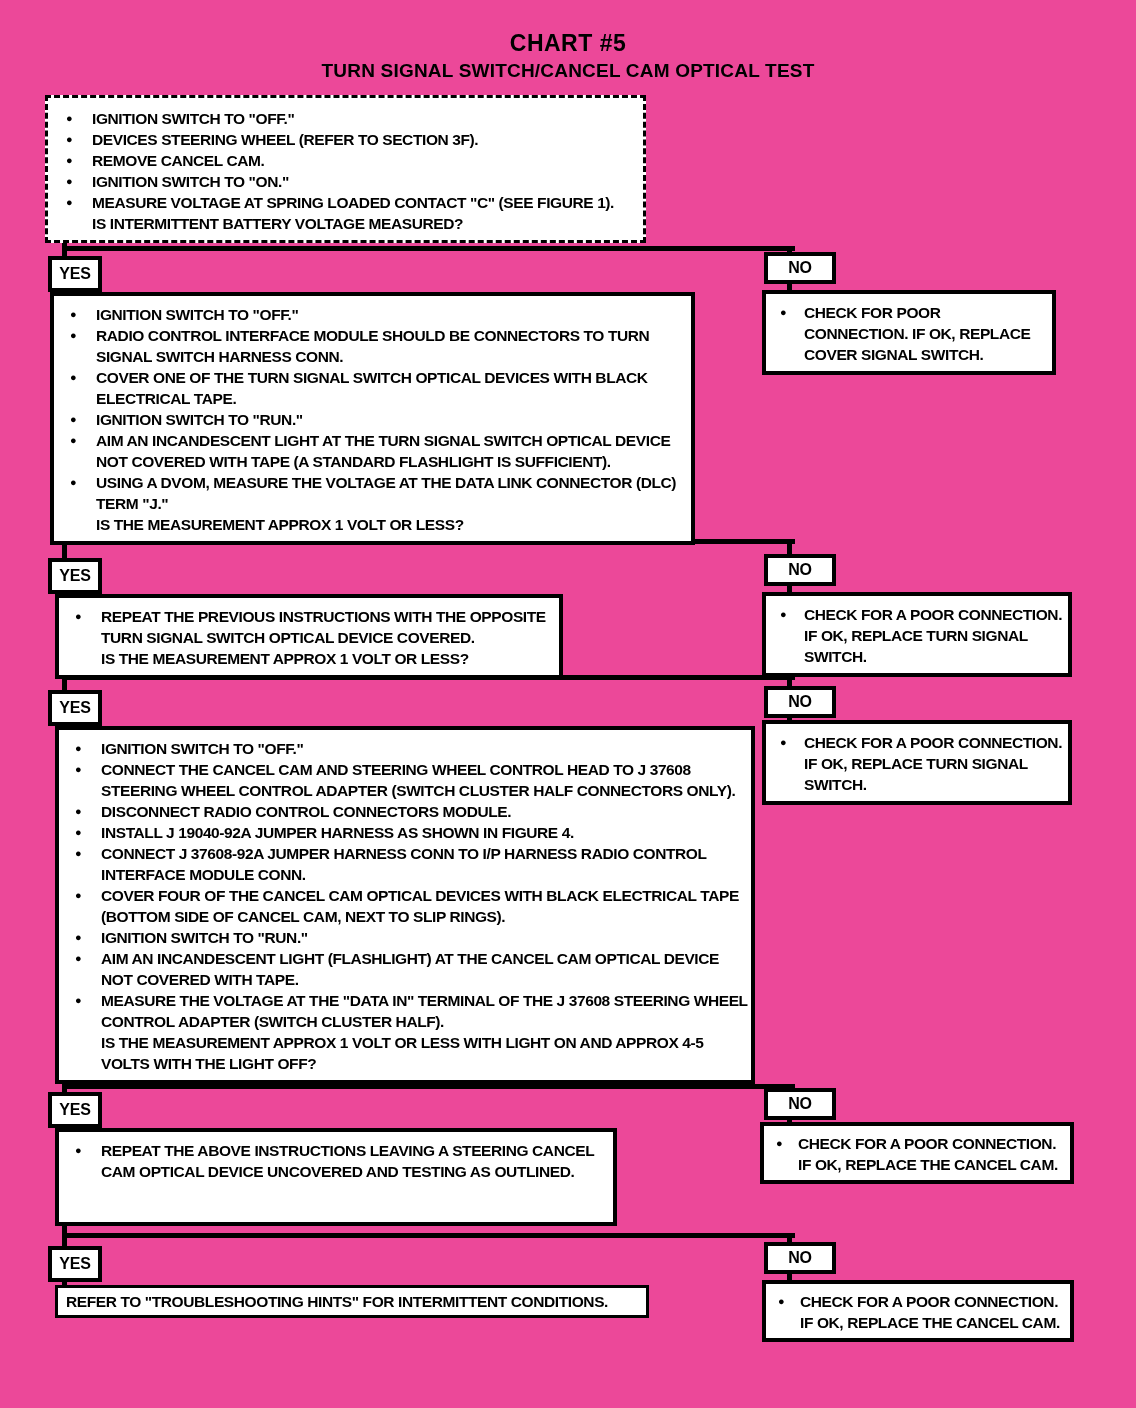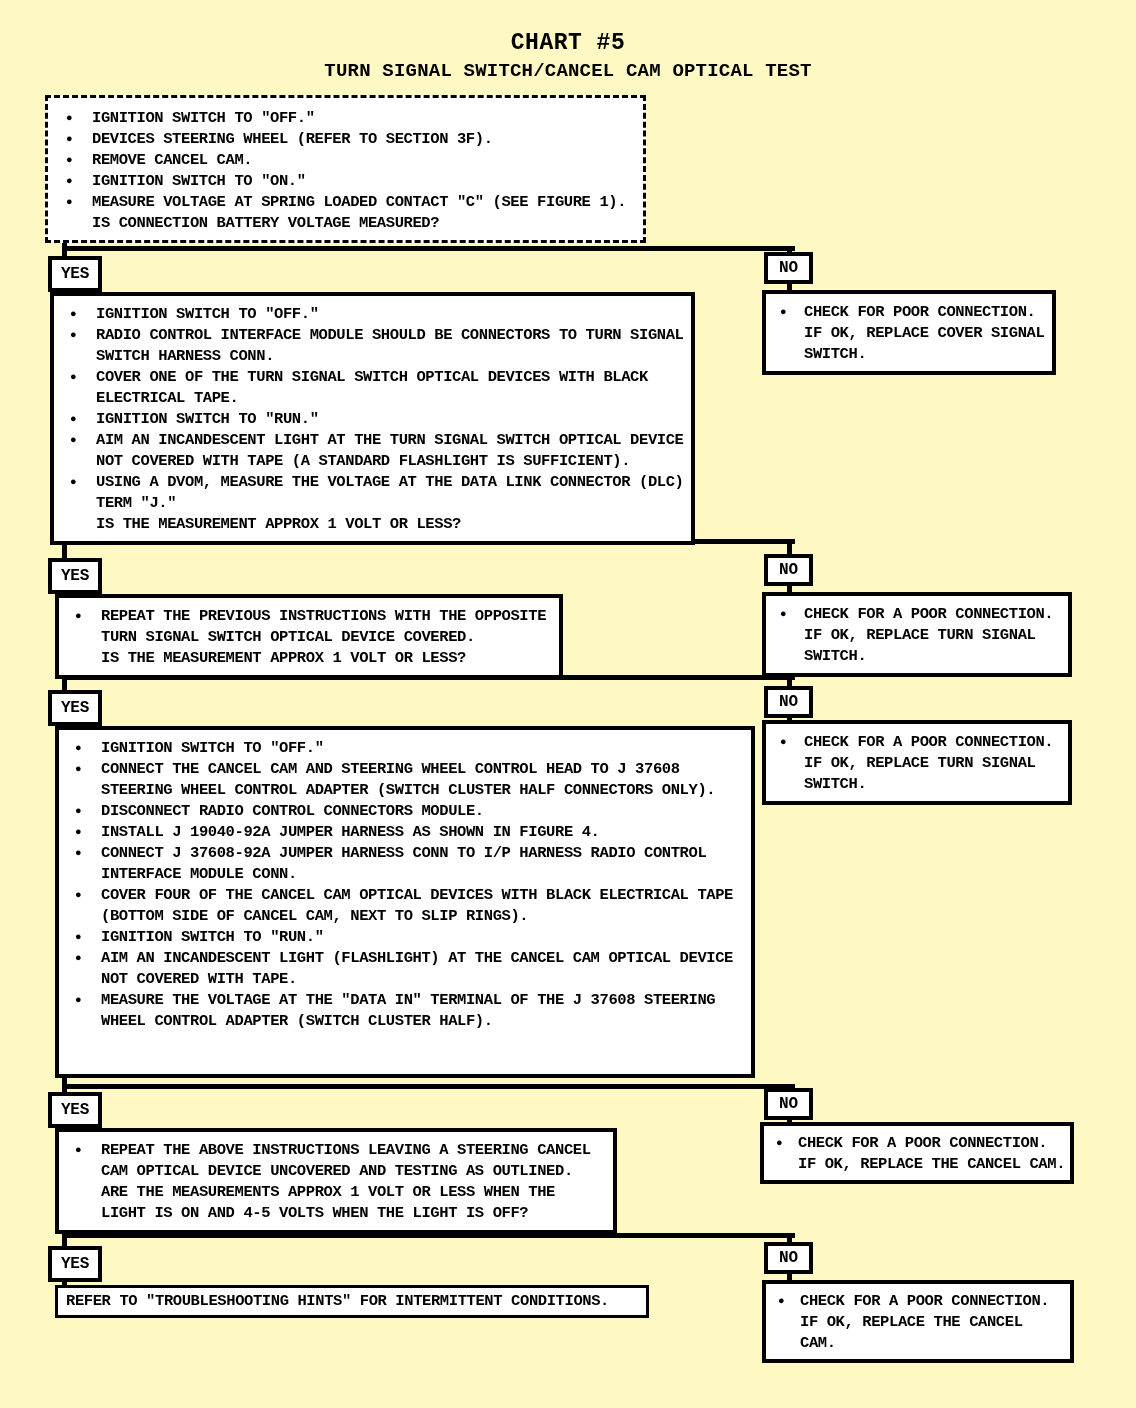--- a/index.html
+++ b/index.html
@@ -1,21 +1,21 @@
 <!DOCTYPE html>
 <html><head>
 <meta charset="utf-8">
 <style>
   html,body{margin:0;padding:0;background:#ffffff;}
   .page{
     position:relative;
     width:1136px;height:1408px;
-    background:#fef9c3;
+    background:#ec4899;
     color:#000000;
-    font-family:Liberation Mono, monospace;
+    font-family:Liberation Sans, sans-serif;
     font-weight:bold;
     overflow:hidden;
   }
   .title{
     position:absolute;left:0;top:30px;width:1136px;
     text-align:center;font-size:23px;letter-spacing:0.5px;
   }
   .subtitle{
     position:absolute;left:0;top:60px;width:1136px;
     text-align:center;font-size:19px;letter-spacing:0.2px;
@@ -36,21 +36,21 @@
   .tx{flex:1 1 auto;}
   .tag{
     position:absolute;
     background:#ffffff;
     border:4px solid #000000;
     box-sizing:border-box;
     display:flex;align-items:center;justify-content:center;
     font-size:16px;letter-spacing:-0.2px;
   }
   .tag.yes{width:54px;height:36px;}
-  .tag.no{width:49px;height:32px;}
+  .tag.no{width:72px;height:32px;}
   .line{position:absolute;background:#000000;}
   .result{display:flex;align-items:center;padding:3px 8px;border-width:3px;}
 </style>
 </head>
 <body>
 
 <div class="page">
 
   <div class="line" style="left:62px;top:237px;width:5px;height:21px"></div>
   <div class="line" style="left:62px;top:246px;width:733px;height:5px"></div>
@@ -101,21 +101,21 @@
       <div class="li">
         <span class="dot">●</span>
         <span class="tx">IGNITION SWITCH TO "ON."</span>
       </div>
       <div class="li">
         <span class="dot">●</span>
         <span class="tx">MEASURE VOLTAGE AT SPRING LOADED CONTACT "C" (SEE FIGURE 1).</span>
       </div>
       <div class="li">
         <span class="dot"></span>
-        <span class="tx">IS CONNECTION BATTERY VOLTAGE MEASURED?</span>
+        <span class="tx">IS INTERMITTENT BATTERY VOLTAGE MEASURED?</span>
       </div>
     </div>
 
   <div class="tag yes" style="left:48px;top:256px">YES</div>
   <div class="tag no" style="left:764px;top:252px">NO</div>
   <div class="box" style="left:50px;top:292px;width:645px;min-height:240px">
       <div class="li">
         <span class="dot">●</span>
         <span class="tx">IGNITION SWITCH TO "OFF."</span>
       </div>
@@ -202,38 +202,38 @@
         <span class="tx">IGNITION SWITCH TO "RUN."</span>
       </div>
       <div class="li">
         <span class="dot">●</span>
         <span class="tx">AIM AN INCANDESCENT LIGHT (FLASHLIGHT) AT THE CANCEL CAM OPTICAL DEVICE NOT COVERED WITH TAPE.</span>
       </div>
       <div class="li">
         <span class="dot">●</span>
         <span class="tx">MEASURE THE VOLTAGE AT THE "DATA IN" TERMINAL OF THE J 37608 STEERING WHEEL CONTROL ADAPTER (SWITCH CLUSTER HALF).</span>
       </div>
+      <div class="li">
+        <span class="dot"></span>
+        <span class="tx">IS THE MEASUREMENT APPROX 1 VOLT OR LESS WITH LIGHT ON AND APPROX 4-5 VOLTS WITH THE LIGHT OFF?</span>
+      </div>
     </div>
   <div class="box action" style="left:762px;top:720px;width:310px;min-height:78px;padding:8px 4px 6px 12px">
       <div class="li">
         <span class="dot">●</span>
         <span class="tx">CHECK FOR A POOR CONNECTION. IF OK, REPLACE TURN SIGNAL SWITCH.</span>
       </div>
     </div>
 
   <div class="tag yes" style="left:48px;top:1092px">YES</div>
   <div class="tag no" style="left:764px;top:1088px">NO</div>
   <div class="box" style="left:55px;top:1128px;width:562px;min-height:98px;padding-right:10px">
       <div class="li">
         <span class="dot">●</span>
         <span class="tx">REPEAT THE ABOVE INSTRUCTIONS LEAVING A STEERING CANCEL CAM OPTICAL DEVICE UNCOVERED AND TESTING AS OUTLINED.</span>
-      </div>
-      <div class="li">
-        <span class="dot"></span>
-        <span class="tx">ARE THE MEASUREMENTS APPROX 1 VOLT OR LESS WHEN THE LIGHT IS ON AND 4-5 VOLTS WHEN THE LIGHT IS OFF?</span>
       </div>
     </div>
   <div class="box action narrowdot" style="left:760px;top:1122px;width:314px;min-height:58px;padding:7px 4px 5px 10px">
       <div class="li">
         <span class="dot">●</span>
         <span class="tx">CHECK FOR A POOR CONNECTION. IF OK, REPLACE THE CANCEL CAM.</span>
       </div>
     </div>
 
   <div class="tag yes" style="left:48px;top:1246px">YES</div>

